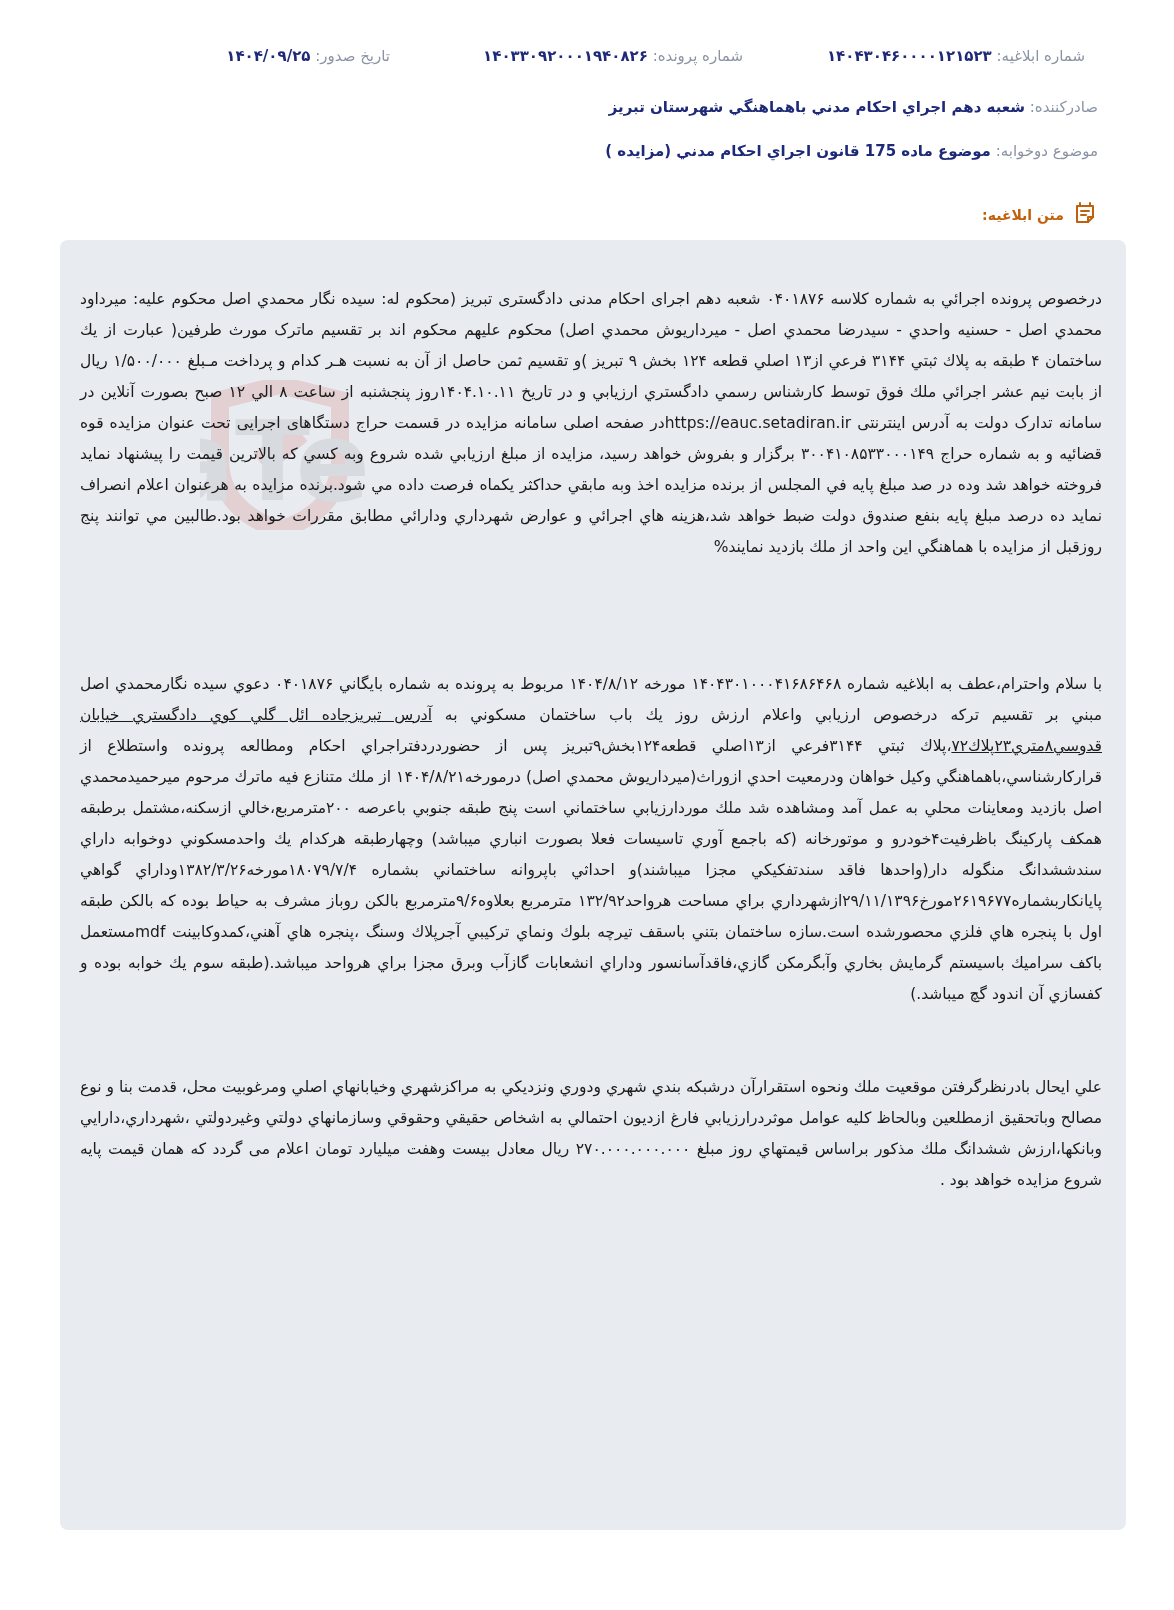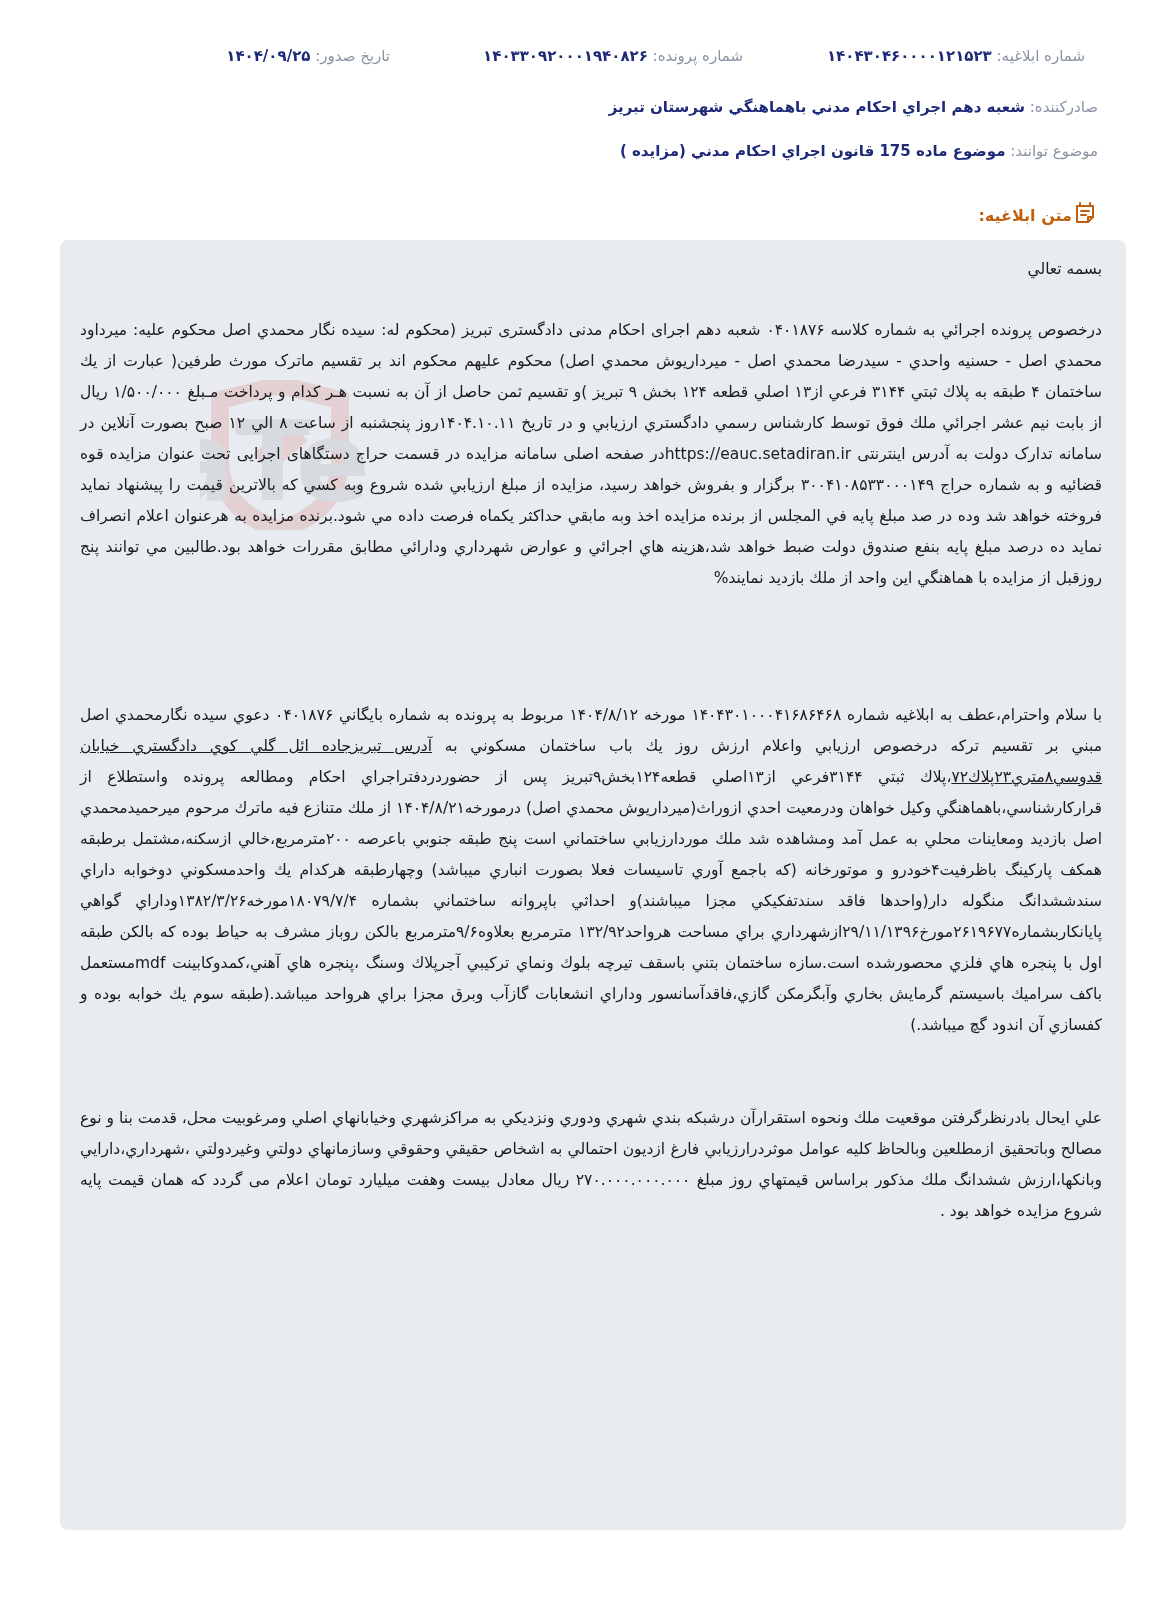--- a/index.html
+++ b/index.html
@@ -34,23 +34,24 @@
     .row1 .item3 { position: absolute; right: 708px; margin-left: 36px; }
     .row2 { top: 98px; }
     .row3 { top: 142px; }
 
     .section-title {
       position: absolute;
       top: 200px;
       right: 76px;
       display: flex;
       align-items: center;
+      gap: 8px;
       color: #c0600c;
       font-weight: bold;
-      font-size: 16px;
+      font-size: 14px;
     }
     .section-title svg { width: 26px; height: 26px; }
 
     .body-box {
       position: absolute;
       top: 240px;
       left: 60px;
       width: 1066px;
       height: 1290px;
       background: #e8ebef;
@@ -101,21 +102,21 @@
       <span class="meta-value">۱۴۰۴/۰۹/۲۵</span>
     </div>
   </div>
 
   <div class="meta-row row2">
     <span class="meta-label">صادرکننده:</span>&nbsp;
     <span class="meta-value">شعبه دهم اجراي احكام مدني باهماهنگي شهرستان تبريز</span>
   </div>
 
   <div class="meta-row row3">
-    <span class="meta-label">موضوع توانند:</span>&nbsp;
+    <span class="meta-label">موضوع دوخوابه:</span>&nbsp;
     <span class="meta-value">موضوع ماده 175 قانون اجراي احكام مدني (مزايده )</span>
   </div>
 
   <div class="section-title">
     <span>
       <svg viewBox="0 0 26 26" fill="none" stroke="#c0600c" stroke-width="2" stroke-linecap="round" stroke-linejoin="round">
         <path d="M8 3v3M18 3v3"></path>
         <path d="M5 6h16v11l-5 5H5z"></path>
         <path d="M16 22v-5h5"></path>
         <path d="M9 11h8M9 15h5"></path>
@@ -125,21 +126,20 @@
   </div>
 
   <div class="body-box">
     <svg class="watermark" viewBox="0 0 500 150">
       <path d="M20 20 L80 5 L140 20 L140 80 Q140 130 80 150 Q20 130 20 80 Z" fill="none" stroke="#d9a0a0" stroke-width="18"></path>
       <rect x="55" y="55" width="50" height="25" fill="#d9a0a0" transform="rotate(-40 80 67)"></rect>
       <text x="170" y="120" font-size="110" font-family="DejaVu Sans, sans-serif" font-weight="bold" fill="#b8bcc2">AriaTe</text>
     </svg>
 
     <div class="content">
-      <p>بسمه تعالي</p>
       <div class="gap-s"></div>
       <div class="gap-s"></div>
       <p>درخصوص پرونده اجرائي به شماره كلاسه ۰۴۰۱۸۷۶ شعبه دهم اجرای احکام مدنی دادگستری تبریز (محكوم له: سيده نگار محمدي اصل محكوم عليه: ميرداود محمدي اصل - حسنيه واحدي - سيدرضا محمدي اصل - ميرداريوش محمدي اصل) محكوم عليهم محكوم اند بر تقسيم ماترک مورث طرفين( عبارت از يك ساختمان ۴ طبقه به پلاك ثبتي ۳۱۴۴ فرعي از۱۳ اصلي قطعه ۱۲۴ بخش ۹ تبريز )و تقسيم ثمن حاصل از آن به نسبت هـر كدام و پرداخت مـبلغ ۱/۵۰۰/۰۰۰ ريال از بابت نيم عشر اجرائي ملك فوق توسط كارشناس رسمي دادگستري ارزيابي و در تاريخ ۱۴۰۴.۱۰.۱۱روز پنجشنبه از ساعت ۸ الي ۱۲ صبح بصورت آنلاين در سامانه تدارک دولت به آدرس اينترنتی https://eauc.setadiran.irدر صفحه اصلی سامانه مزايده در قسمت حراج دستگاهای اجرایی تحت عنوان مزايده قوه قضائيه و به شماره حراج ۳۰۰۴۱۰۸۵۳۳۰۰۰۱۴۹ برگزار و بفروش خواهد رسيد، مزايده از مبلغ ارزيابي شده شروع وبه كسي كه بالاترين قيمت را پيشنهاد نمايد فروخته خواهد شد وده در صد مبلغ پايه في المجلس از برنده مزايده اخذ وبه مابقي حداكثر يكماه فرصت داده مي شود.برنده مزايده به هرعنوان اعلام انصراف نمايد ده درصد مبلغ پايه بنفع صندوق دولت ضبط خواهد شد،هزينه هاي اجرائي و عوارض شهرداري ودارائي مطابق مقررات خواهد بود.طالبين مي توانند پنج روزقبل از مزايده با هماهنگي اين واحد از ملك بازديد نمايند%</p>
       <div class="gap-l"></div>
       <div class="gap-s"></div>
       <div class="gap-s"></div>
       <p><span>با سلام واحترام،عطف به ابلاغيه شماره ۱۴۰۴۳۰۱۰۰۰۴۱۶۸۶۴۶۸ مورخه ۱۴۰۴/۸/۱۲ مربوط به پرونده به شماره بايگاني ۰۴۰۱۸۷۶ دعوي سيده نگارمحمدي اصل مبني بر تقسيم تركه درخصوص ارزيابي واعلام ارزش روز يك باب ساختمان مسكوني به </span><span class="u">آدرس تبريزجاده ائل گلي كوي دادگستري خيابان قدوسي۸متري۲۳پلاك۷۲</span><span>،پلاك ثبتي ۳۱۴۴فرعي از۱۳اصلي قطعه۱۲۴بخش۹تبريز پس از حضوردردفتراجراي احكام ومطالعه پرونده واستطلاع از قراركارشناسي،باهماهنگي وكيل خواهان ودرمعيت احدي ازوراث(ميرداريوش محمدي اصل) درمورخه۱۴۰۴/۸/۲۱ از ملك متنازع فيه ماترك مرحوم ميرحميدمحمدي اصل بازديد ومعاينات محلي به عمل آمد ومشاهده شد ملك موردارزيابي ساختماني است پنج طبقه جنوبي باعرصه ۲۰۰مترمربع،خالي ازسكنه،مشتمل برطبقه همكف پاركينگ باظرفيت۴خودرو و موتورخانه (كه باجمع آوري تاسيسات فعلا بصورت انباري ميباشد) وچهارطبقه هركدام يك واحدمسكوني دوخوابه داراي سندششدانگ منگوله دار(واحدها فاقد سندتفكيكي مجزا ميباشند)و احداثي باپروانه ساختماني بشماره ۱۸۰۷۹/۷/۴مورخه۱۳۸۲/۳/۲۶وداراي گواهي پايانكاربشماره۲۶۱۹۶۷۷مورخ۲۹/۱۱/۱۳۹۶ازشهرداري براي مساحت هرواحد۱۳۲/۹۲ مترمربع بعلاوه۹/۶مترمربع بالكن روباز مشرف به حياط بوده كه بالكن طبقه اول با پنجره هاي فلزي محصورشده است.سازه ساختمان بتني باسقف تيرچه بلوك ونماي تركيبي آجرپلاك وسنگ ،پنجره هاي آهني،كمدوكابينت mdfمستعمل باكف سراميك باسيستم گرمايش بخاري وآبگرمكن گازي،فاقدآسانسور وداراي انشعابات گازآب وبرق مجزا براي هرواحد ميباشد.(طبقه سوم يك خوابه بوده و كفسازي آن اندود گچ ميباشد.)</span></p>
       <div class="gap-m"></div>
       <p>علي ايحال بادرنظرگرفتن موقعيت ملك ونحوه استقرارآن درشبكه بندي شهري ودوري ونزديكي به مراكزشهري وخيابانهاي اصلي ومرغوبيت محل، قدمت بنا و نوع مصالح وباتحقيق ازمطلعين وبالحاظ كليه عوامل موثردرارزيابي فارغ ازديون احتمالي به اشخاص حقيقي وحقوقي وسازمانهاي دولتي وغيردولتي ،شهرداري،دارايي وبانكها،ارزش ششدانگ ملك مذكور براساس قيمتهاي روز مبلغ ۲۷۰.۰۰۰.۰۰۰.۰۰۰ ريال معادل بيست وهفت ميليارد تومان اعلام می گردد كه همان قيمت پايه شروع مزايده خواهد بود .</p>
       <div class="gap-m"></div>

